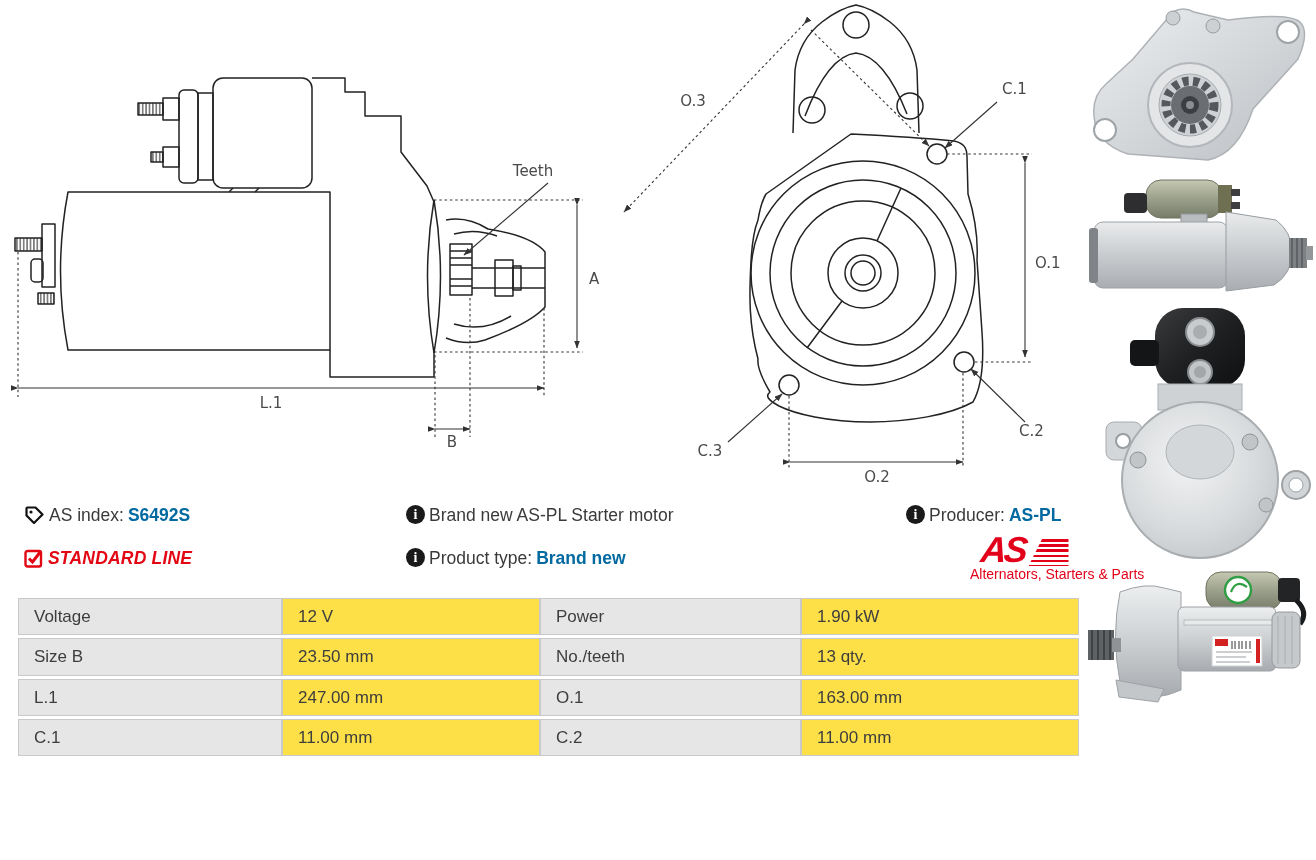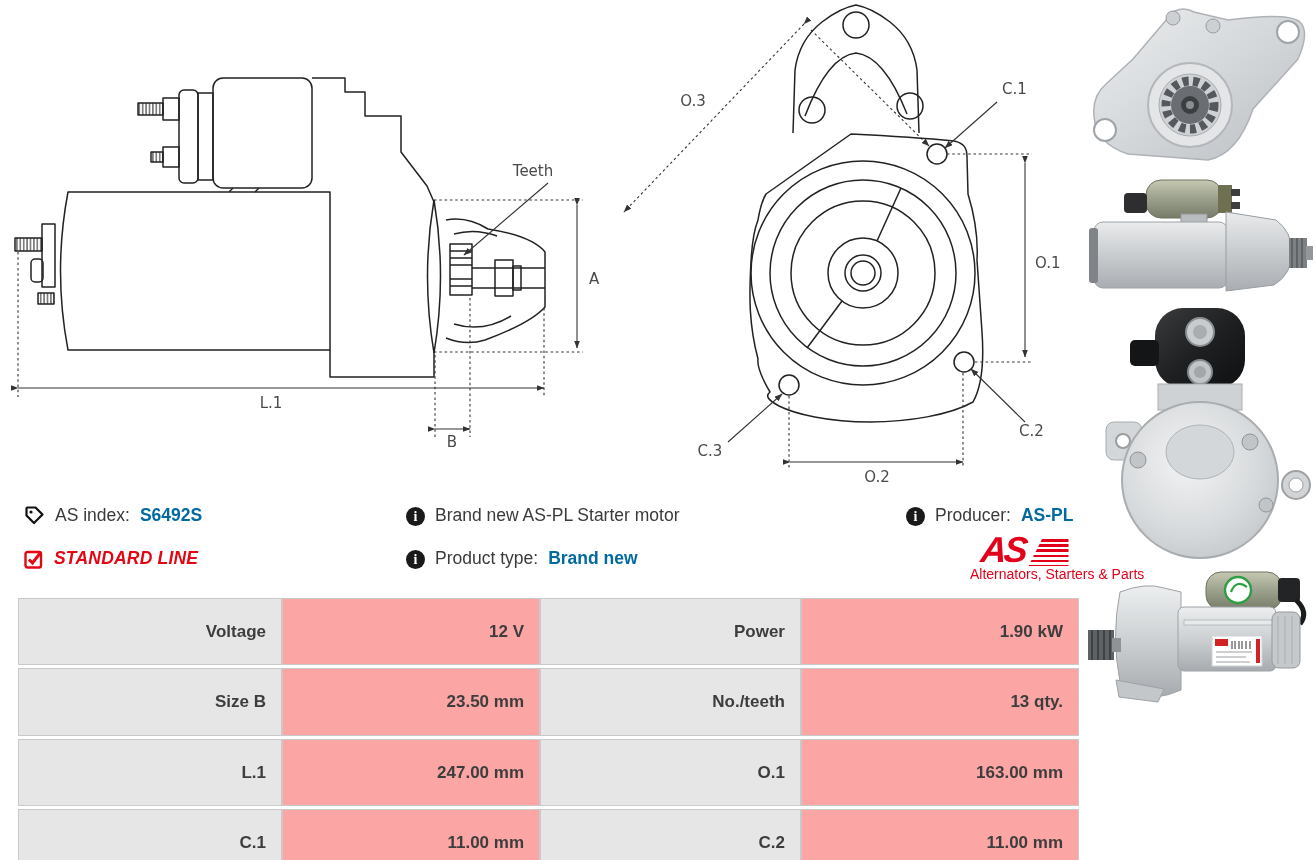--- a/index.html
+++ b/index.html
@@ -9,21 +9,21 @@
   .diag{position:absolute;}
   .diag text{font-family:"DejaVu Sans",sans-serif;font-size:15px;fill:#4a4a4a;}
   .side{left:5px;top:52px;width:610px;height:400px;}
   .front{left:598px;top:2px;width:484px;height:494px;}
   .photo{position:absolute;}
   .p1{left:1088px;top:4px;width:224px;height:166px;}
   .p2{left:1086px;top:172px;width:230px;height:130px;}
   .p3{left:1100px;top:300px;width:216px;height:262px;}
   .p4{left:1086px;top:562px;width:230px;height:142px;}
 
-  .info-item{position:absolute;display:flex;align-items:flex-end;gap:10px;font-size:17.5px;color:#3a3a3a;white-space:nowrap;}
+  .info-item{position:absolute;display:flex;align-items:flex-start;gap:4px;font-size:17.5px;color:#3a3a3a;white-space:nowrap;}
   .info-item b{color:#0369a1;}
   .badge-red{color:#e30613;font-weight:bold;letter-spacing:.2px;}
   .info-icon{width:19px;height:19px;border-radius:50%;background:#1a1a1a;color:#fff;flex:0 0 19px;
              display:inline-flex;align-items:center;justify-content:center;
              font:bold 14px "Liberation Serif",serif;line-height:1;}
   .i1{left:24px;top:505px;}
   .i2{left:24px;top:548px;font-style:italic;}
   .i3{left:406px;top:505px;}
   .i4{left:406px;top:548px;}
   .i5{left:906px;top:505px;}
@@ -32,23 +32,23 @@
   .as-logo-row{display:flex;align-items:flex-end;justify-content:center;height:33px;}
   .as-text{color:#e2001a;font-weight:bold;font-style:italic;font-size:36px;line-height:.85;
            letter-spacing:-3px;transform:skewX(-6deg);}
   .as-stripes{width:40px;height:27px;margin-left:3px;
               background:repeating-linear-gradient(#e2001a 0 2.6px,transparent 2.6px 5.2px);
               clip-path:polygon(34% 0,100% 0,100% 100%,0 100%);}
   .as-tagline{color:#e2001a;font-size:14px;margin-top:0;white-space:nowrap;}
 
   table.spec{position:absolute;left:18px;top:595px;width:1061px;
              border-collapse:separate;border-spacing:0 3px;font-size:17px;color:#3d3d3d;}
-  table.spec td{border:1px solid #c9c9c9;text-align:right;padding:22px 15px;line-height:1.25;vertical-align:middle;font-weight:bold;}
+  table.spec td{border:1px solid #c9c9c9;padding:7px 15px;line-height:1.25;vertical-align:middle;}
   table.spec td.label{background:#e6e6e6;}
-  table.spec td.value{background:#fca5a5;}
+  table.spec td.value{background:#fde047;}
 </style>
 </head>
 <body>
 
 <div class="page">
 
   <svg class="diag side" viewBox="0 0 610 400">
     <defs>
       <marker id="ar1" markerWidth="9" markerHeight="7" refX="7.5" refY="3" orient="auto" markerUnits="userSpaceOnUse">
         <path d="M0,0 L8,3 L0,6 Z" fill="#333"></path>

